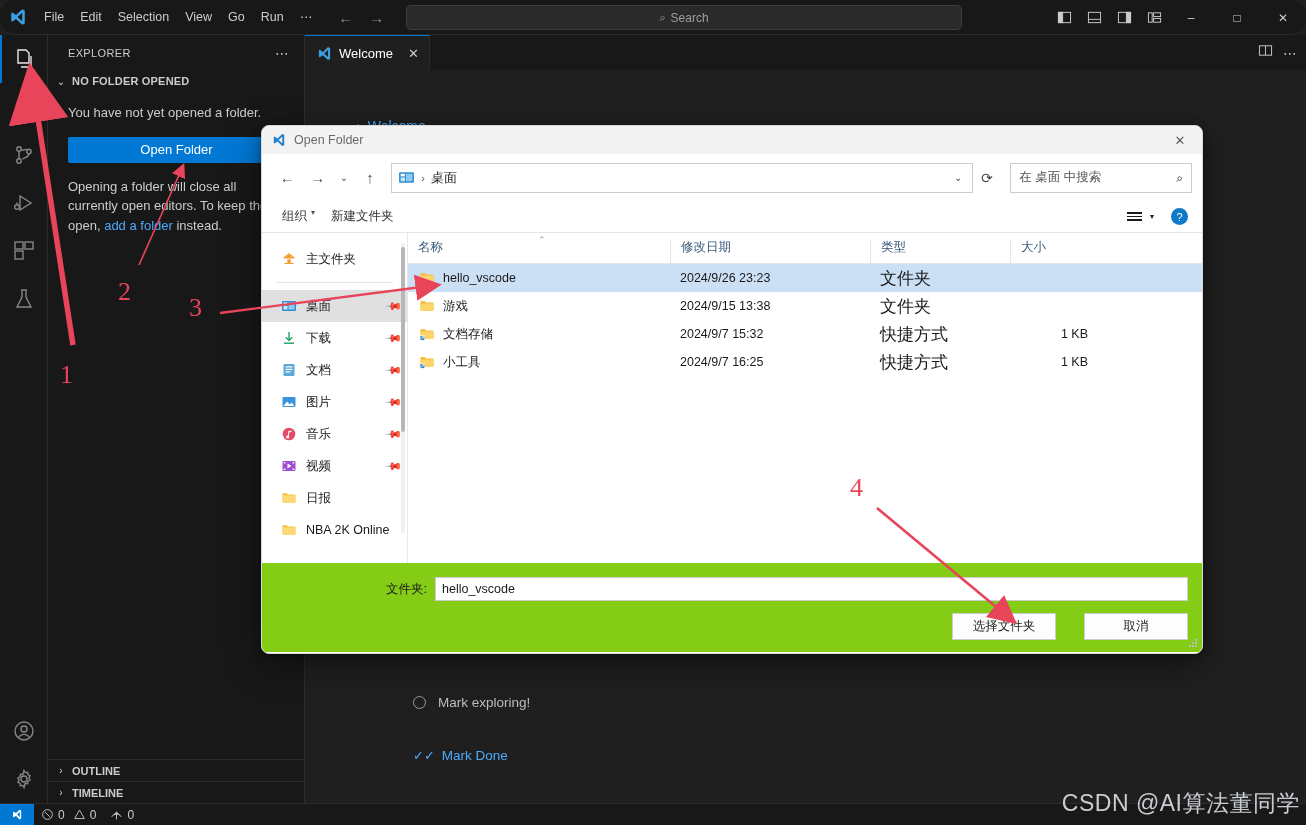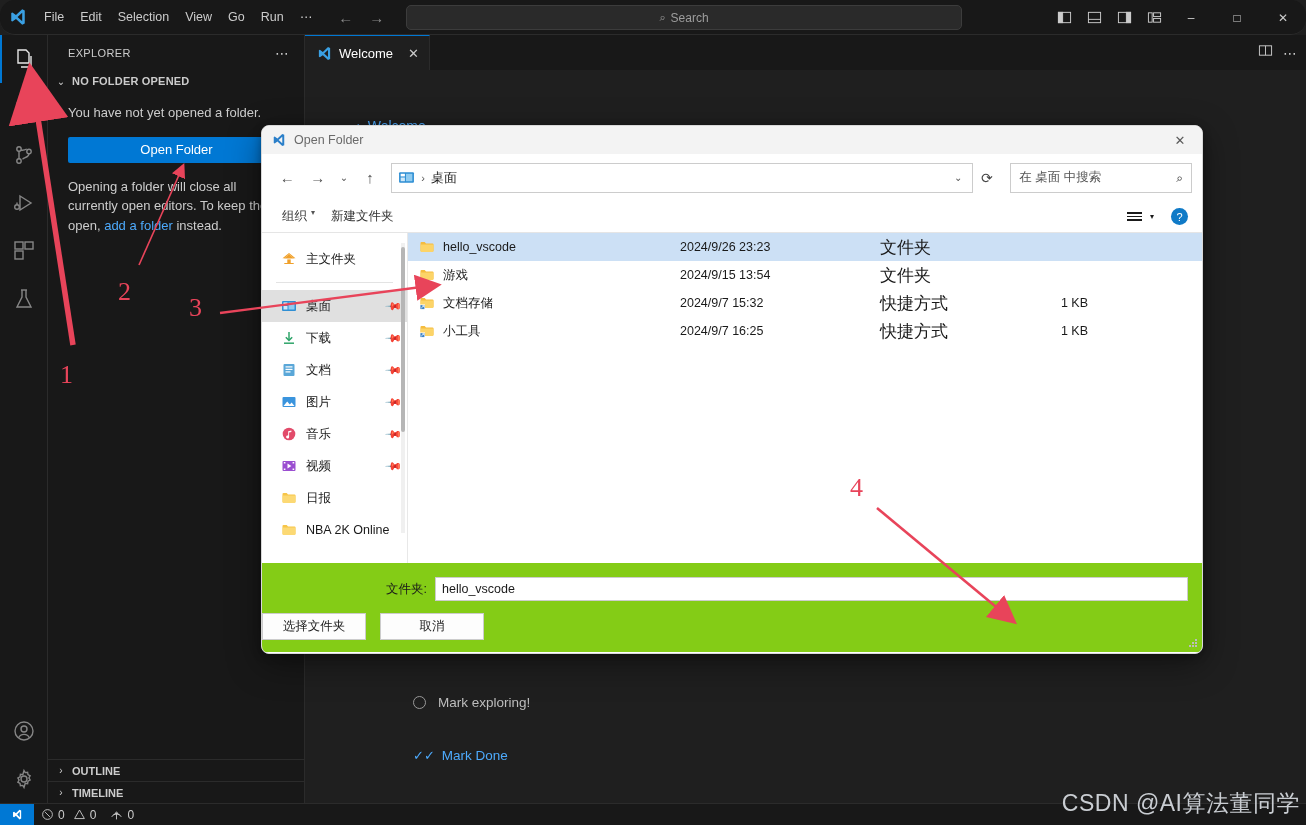--- a/index.html
+++ b/index.html
@@ -219,21 +219,21 @@
 
   .dlg-foot { background: #84cc16; height: 89px; position: relative; }
   .foot-row {
     display: flex; align-items: center; padding-top: 14px; padding-left: 124px; padding-right: 14px;
   }
   .foot-lbl { font-size: 12.5px; color: #1a1a1a; margin-right: 8px; white-space: nowrap; }
   .foot-input {
     flex: 1; height: 24px; border: 1px solid #cccccc; background: #fff;
     display: flex; align-items: center; padding: 0 6px; font-size: 12.5px; color: #1a1a1a;
   }
-  .foot-btns { display: flex; justify-content: flex-start; gap: 14px; padding: 12px 14px 0 0; }
+  .foot-btns { display: flex; justify-content: flex-end; gap: 28px; padding: 12px 14px 0 0; }
   .dbtn {
     min-width: 104px; height: 27px; border: 1px solid #cccccc; background: #fdfdfd;
     font-size: 12.5px; color: #1a1a1a; font-family: inherit;
     display: flex; align-items: center; justify-content: center; cursor: pointer;
   }
   .dbtn.primary { min-width: 104px; }
   .dlg-grip { position: absolute; right: 4px; bottom: 3px; width: 10px; height: 10px; }
   .dlg-grip i { position: absolute; width: 2px; height: 2px; background: #bdbdbd; }
 
   
@@ -613,20 +613,27 @@
                 <path d="M1.5 5.6h13v6.3a1 1 0 01-1 1H2.5a1 1 0 01-1-1z" fill="#fcd974"></path>
               </svg>
           </span>
           <span class="np-lbl">NBA 2K Online</span>
         </div>
         <div class="np-scroll"></div>
         <div class="np-thumb"></div>
       </div>
 
       <div class="filepane">
+        <div class="fp-head">
+          <div class="fp-th" style="width:262px">名称</div>
+          <div class="fp-th" style="width:200px">修改日期</div>
+          <div class="fp-th" style="width:140px">类型</div>
+          <div class="fp-th" style="width:90px">大小</div>
+          <div class="fp-sort">⌃</div>
+        </div>
 
         <div class="fp-row sel">
           <div class="fp-name" style="width:262px">
             <span class="fp-fico">
               <svg viewBox="0 0 16 16">
                   <path d="M1.5 4a1 1 0 011-1h3.2l1.3 1.4h6.5a1 1 0 011 1v6.2a1 1 0 01-1 1H2.5a1 1 0 01-1-1z" fill="#f5bc3e"></path>
                   <path d="M1.5 5.6h13v6.3a1 1 0 01-1 1H2.5a1 1 0 01-1-1z" fill="#fcd468"></path>
                 </svg>
             </span>
             <span class="fp-txt">hello_vscode</span>
@@ -639,21 +646,21 @@
         <div class="fp-row">
           <div class="fp-name" style="width:262px">
             <span class="fp-fico">
               <svg viewBox="0 0 16 16">
                   <path d="M1.5 4a1 1 0 011-1h3.2l1.3 1.4h6.5a1 1 0 011 1v6.2a1 1 0 01-1 1H2.5a1 1 0 01-1-1z" fill="#f5bc3e"></path>
                   <path d="M1.5 5.6h13v6.3a1 1 0 01-1 1H2.5a1 1 0 01-1-1z" fill="#fcd468"></path>
                 </svg>
             </span>
             <span class="fp-txt">游戏</span>
           </div>
-          <div class="fp-date" style="width:200px">2024/9/15 13:54</div>
+          <div class="fp-date" style="width:200px">2024/9/15 13:38</div>
           <div class="fp-type" style="width:140px">文件夹</div>
           <div class="fp-size" style="width:90px"></div>
         </div>
 
         <div class="fp-row">
           <div class="fp-name" style="width:262px">
             <span class="fp-fico">
               <svg viewBox="0 0 16 16">
                   <path d="M1.5 4a1 1 0 011-1h3.2l1.3 1.4h6.5a1 1 0 011 1v6.2a1 1 0 01-1 1H2.5a1 1 0 01-1-1z" fill="#f5bc3e"></path>
                   <path d="M1.5 5.6h13v6.3a1 1 0 01-1 1H2.5a1 1 0 01-1-1z" fill="#fcd468"></path>

